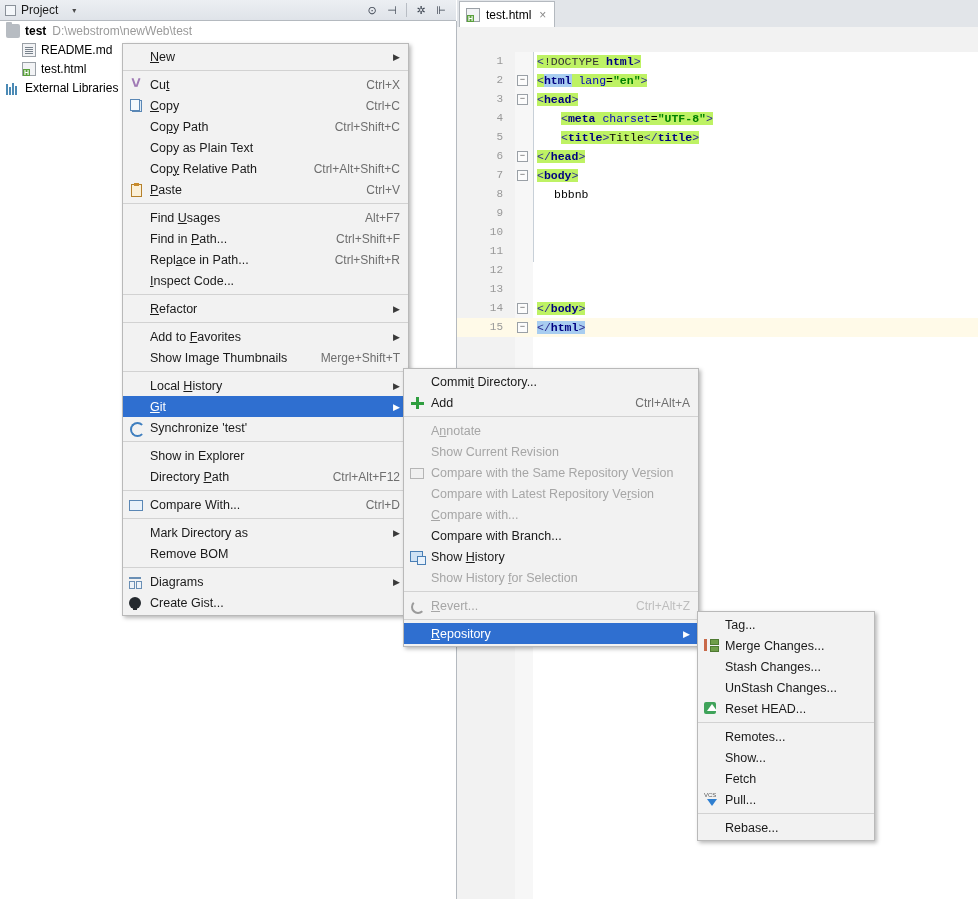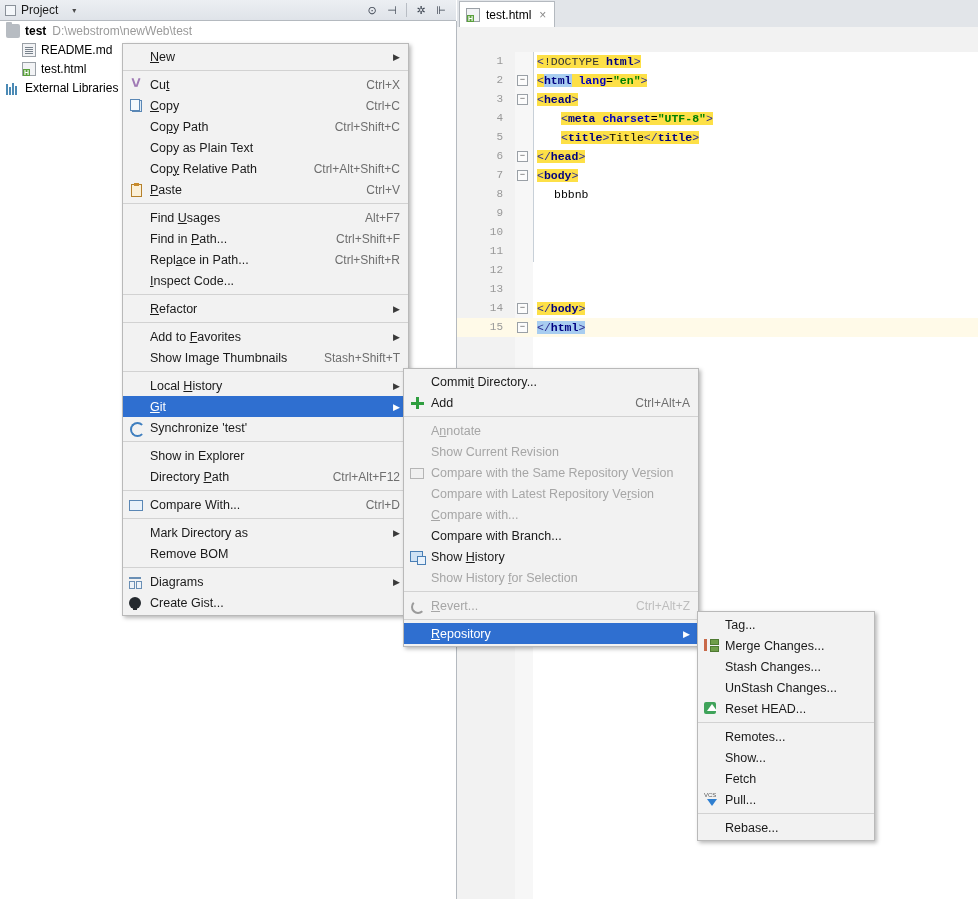--- a/index.html
+++ b/index.html
@@ -128,26 +128,26 @@
     position: absolute; left: 60px; width: 11px; height: 11px; top: 4px;
     border: 1px solid #9aa0a6; box-sizing: border-box; background: #fcfcfc;
     color: #555; font-size: 9px; line-height: 9px; text-align: center;
   }
   .ltext {
     position: absolute; left: 80px; white-space: pre;
     font-family: "Liberation Mono", monospace;
   }
   .tagbr { color: #2b2b8f; }
   .tagnm { color: #000080; font-weight: bold; }
-  .attr  { color: #0000c0; font-weight: bold; }
+  .attr  { color: #0000c0; font-weight: normal; }
   .aval  { color: #008000; font-weight: bold; }
   .doct  { color: #333333; }
   .txt   { color: #000000; }
   .hl-sel { background: #a8cdf0; }
-  .hl-soft { background: #fde047; }
+  .hl-soft { background: #bef264; }
   .vguide {
     position: absolute; left: 76px; top: 0; width: 1px; height: 210px;
     background: #c8d0d8;
   }
 
   
   .menu {
     position: absolute; background: #f2f2f2;
     border: 1px solid #b9b9b9;
     box-shadow: 2px 2px 4px rgba(0,0,0,0.28);
@@ -497,21 +497,21 @@
       </div>
       <div class="msep"></div>
       <div class="mi">
         <span class="micon"></span>
         <span class="mlabel">Add to <span class="u">F</span>avorites</span>
         <span class="marrow">▶</span>
       </div>
       <div class="mi">
         <span class="micon"></span>
         <span class="mlabel">Show Image Thumbnails</span>
-        <span class="mkey">Stash+Shift+T</span>
+        <span class="mkey">Merge+Shift+T</span>
       </div>
       <div class="msep"></div>
       <div class="mi">
         <span class="micon"></span>
         <span class="mlabel">Local <span class="u">H</span>istory</span>
         <span class="marrow">▶</span>
       </div>
       <div class="mi sel">
         <span class="micon"></span>
         <span class="mlabel"><span class="u">G</span>it</span>

